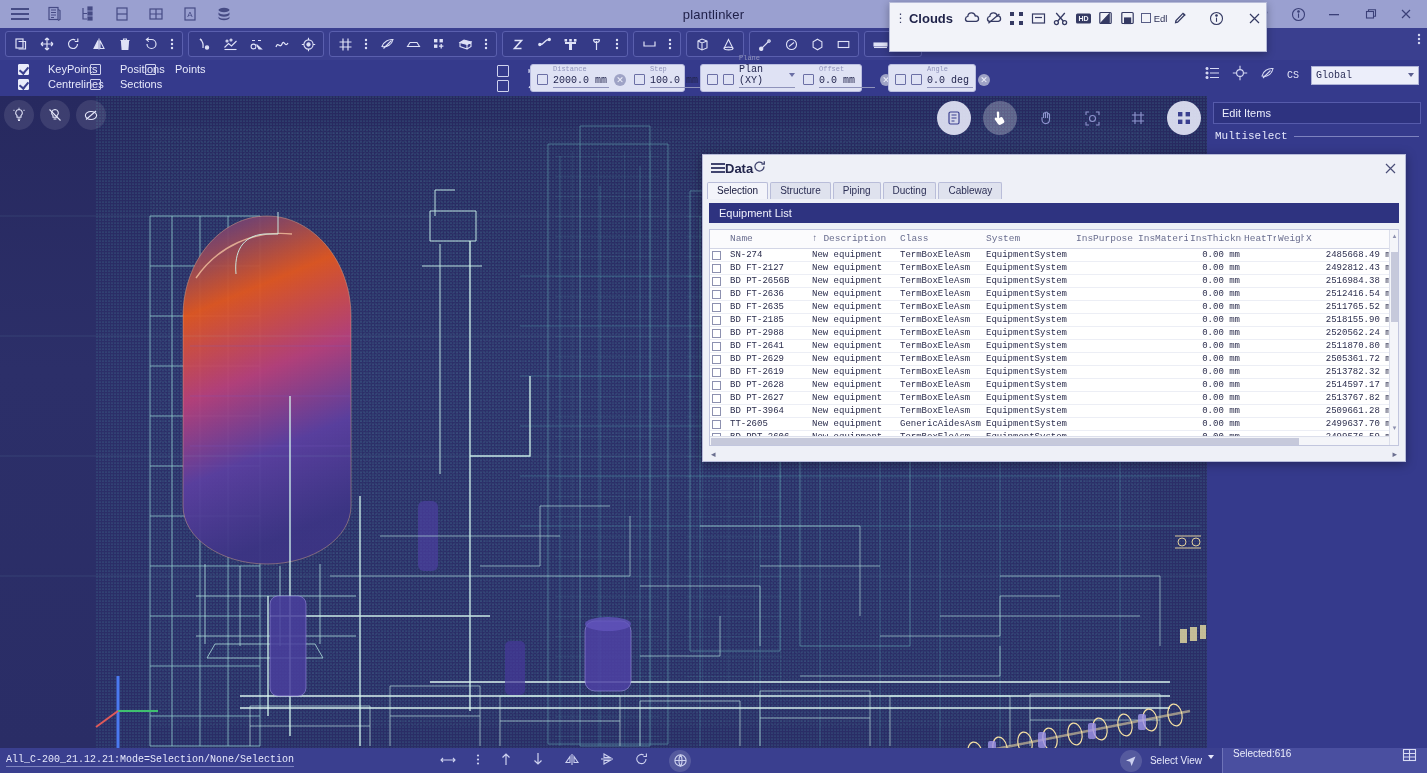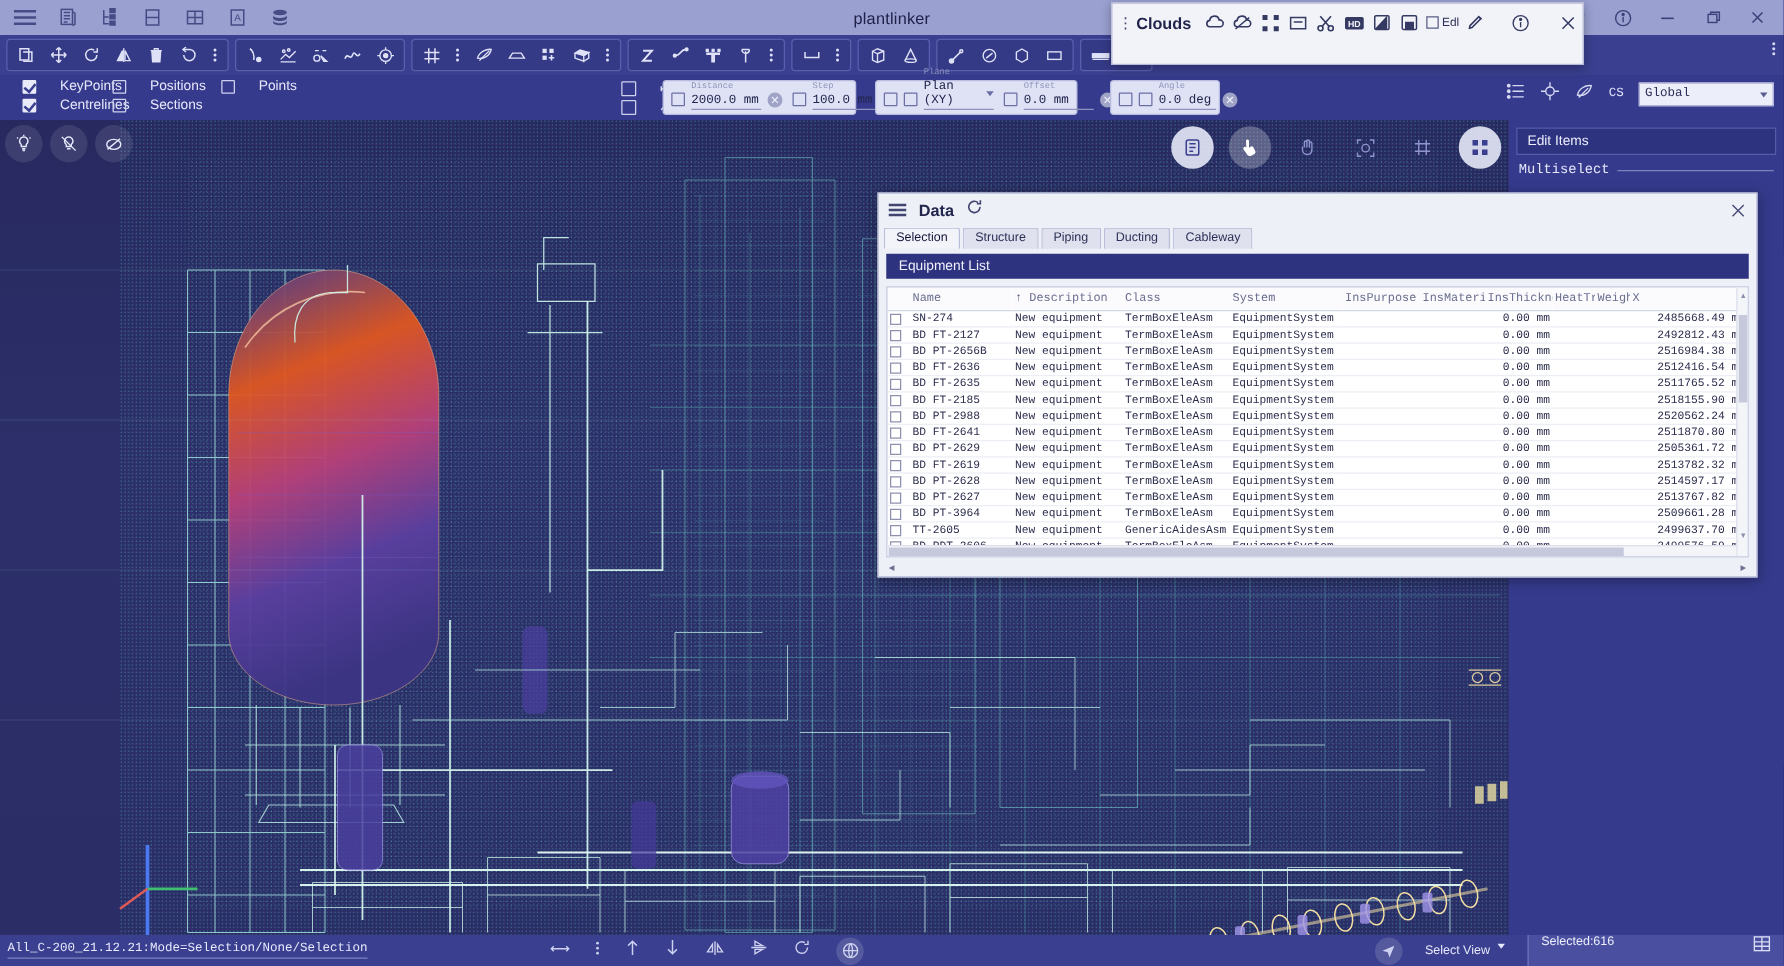--- a/index.html
+++ b/index.html
@@ -132,21 +132,21 @@
   }
   .rp-sub .rule{ flex:1; height:1px; background:#7d82bf; }
 
   
   .datawin{
     position:absolute; left:702px; top:154px; width:704px; height:308px;
     background:#eef0f7; border:1px solid #b6bad8;
     box-shadow:0 2px 10px rgba(0,0,0,.35);
     display:flex; flex-direction:column;
   }
-  .dw-title{ height:26px; display:flex; align-items:center; padding:0 8px; gap:10px; }
+  .dw-title{ height:26px; display:flex; align-items:center; padding:0 8px; }
   .dw-burger{ display:flex; flex-direction:column; gap:2px; cursor:pointer; }
   .dw-burger i{ display:block; width:14px; height:2px; background:#41456f; }
   .dw-name{ font-size:13px; font-weight:bold; color:#22254c; }
   .dw-refresh{ color:#41456f; cursor:pointer; }
   .dw-close{
     position:absolute; right:6px; top:4px; width:18px;height:18px;
     display:flex;align-items:center;justify-content:center; color:#4a4e78;
     font-size:13px; cursor:pointer;
   }
   .dw-tabs{ display:flex; align-items:flex-end; padding-left:4px; height:18px; }
@@ -227,21 +227,21 @@
     margin-left:6px; border-bottom:1px solid #7e83c0; padding-bottom:1px;
   }
   .st-mid{ position:absolute; left:440px; display:flex; align-items:center; gap:20px; }
   .st-ico{ color:#cdd1ef; cursor:pointer; }
   .st-ico.circ{
     width:22px;height:22px;border-radius:50%;background:rgba(255,255,255,.14);
     display:flex;align-items:center;justify-content:center;
   }
   .st-right{ position:absolute; right:0; top:0; height:25px; display:flex; align-items:center; }
   .st-selview{
-    display:flex; align-items:flex-start; gap:6px; padding:0 18px; cursor:pointer;
+    display:flex; align-items:flex-start; gap:6px; padding:0 8px; cursor:pointer;
   }
   .st-selview .lab{ font-size:10px; color:#e6e8fb; }
   .st-sel{
     width:205px; height:25px; background:#4a4fa0; border-left:1px solid #6e73b8;
     display:flex; align-items:flex-start; padding-left:10px;
   }
   .st-sel .lab{ font-size:10px; color:#eceefb; }
   .st-sel .endico{ margin-left:auto; margin-right:10px; color:#d8dbf3; }
   .tri{ width:0;height:0;border-left:3px solid transparent;border-right:3px solid transparent;border-top:4px solid currentColor; }
 </style>
@@ -602,21 +602,21 @@
       <div class="chk">
         <span class="box"></span>
         <span>Positions</span>
       </div>
       <div class="chk">
         <span class="box"></span>
         <span>Sections</span>
       </div>
     </div>
 
-    <div class="chkcol" style="left:145px;margin-left:32px;">
+    <div class="chkcol" style="left:145px;">
       <div class="chk">
         <span class="box"></span>
         <span>Points</span>
       </div>
     </div>
 
     <div class="mini-stack" style="left:497px;">
       <div class="chk">
         <span class="box"></span>
         <svg width="13" height="8" viewBox="0 0 13 8" fill="none" stroke="#dfe2f7" stroke-width="1.1">

